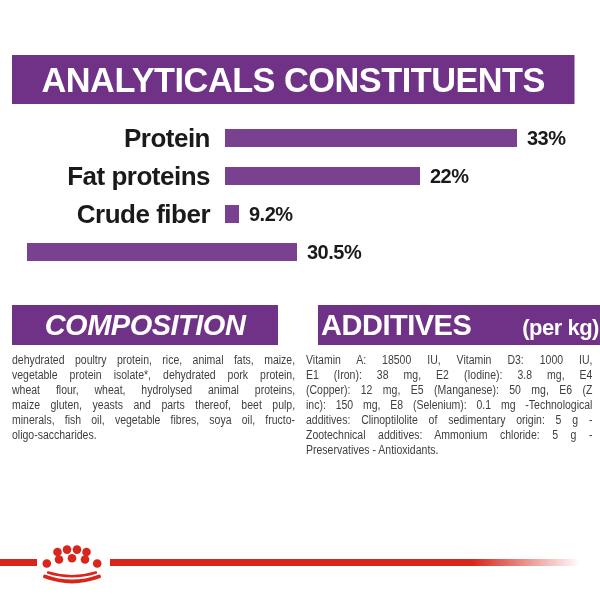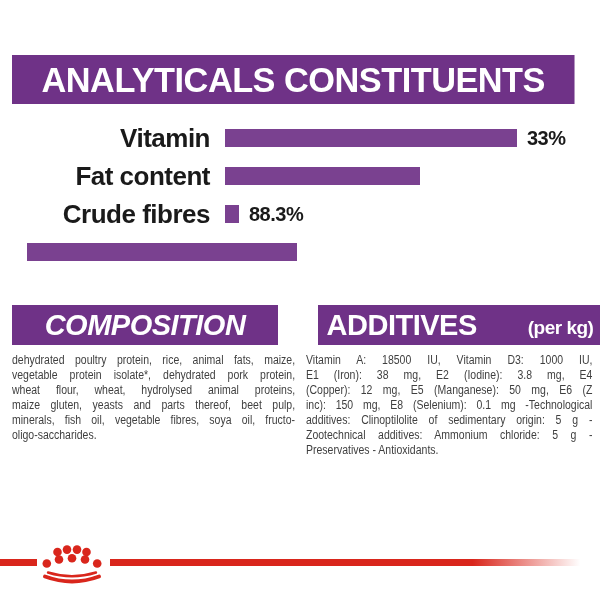--- a/index.html
+++ b/index.html
@@ -11,21 +11,21 @@
   
   .banner{
     position:absolute;background:var(--purple,#6f3287);color:#fff;
     display:flex;align-items:center;justify-content:center;
     font-weight:bold;
   }
   .banner-main{left:12px;top:55px;width:574px;height:49px;font-size:35px;letter-spacing:-.5px;transform:scaleX(.98);transform-origin:left center;}
   .banner-sub{top:305px;height:40px;font-size:29px;letter-spacing:-.5px;}
   .banner-composition{left:12px;width:266px;font-style:italic;}
   .banner-additives{left:318px;width:284px;gap:43px;}
-  .per-kg{font-size:19px;font-weight:bold;margin-left:8px;position:relative;top:3px;}
+  .per-kg{font-size:22px;font-weight:bold;margin-left:8px;position:relative;top:3px;}
   
   .chart{position:absolute;left:12px;top:119px;width:588px;}
   .chart-row{display:flex;align-items:center;height:38px;}
   .chart-label{
     width:198px;text-align:right;font-weight:bold;font-size:26px;color:#1a1a1a;
     letter-spacing:-.5px;flex:0 0 auto;
   }
   .bar{height:18px;background:var(--bar,#7a4190);margin-left:15px;flex:0 0 auto;}
   .chart-value{font-weight:bold;font-size:20px;color:#1a1a1a;margin-left:10px;letter-spacing:-.5px;}
   
@@ -50,35 +50,37 @@
 <body>
 
 <div class="page" style="--purple: #6f3287; --bar: #7a4190; --red: #d9261c;">
 
   <div class="banner banner-main">
     <span>ANALYTICALS CONSTITUENTS</span>
   </div>
 
   <div class="chart">
       <div class="chart-row">
-        <div class="chart-label">Vitamin</div>
+        <div class="chart-label">Protein</div>
         <div class="bar" style="width: 292px;"></div>
         <div class="chart-value">33%</div>
       </div>
       <div class="chart-row">
-        <div class="chart-label">Fat content</div>
+        <div class="chart-label">Fat proteins</div>
         <div class="bar" style="width: 195px;"></div>
+        <div class="chart-value">22%</div>
       </div>
       <div class="chart-row">
-        <div class="chart-label">Crude fibres</div>
+        <div class="chart-label">Crude fiber</div>
         <div class="bar" style="width: 14px;"></div>
-        <div class="chart-value">88.3%</div>
+        <div class="chart-value">9.2%</div>
       </div>
       <div class="chart-row">
         <div class="bar" style="width: 270px;"></div>
+        <div class="chart-value">30.5%</div>
       </div>
     </div>
 
   <div class="banner banner-sub banner-composition">
     <span>COMPOSITION</span>
   </div>
   <div class="body-text body-composition">
       <div class="jline">dehydrated poultry protein, rice, animal fats, maize,</div>
       <div class="jline">vegetable protein isolate*, dehydrated pork protein,</div>
       <div class="jline">wheat flour, wheat, hydrolysed animal proteins,</div>

